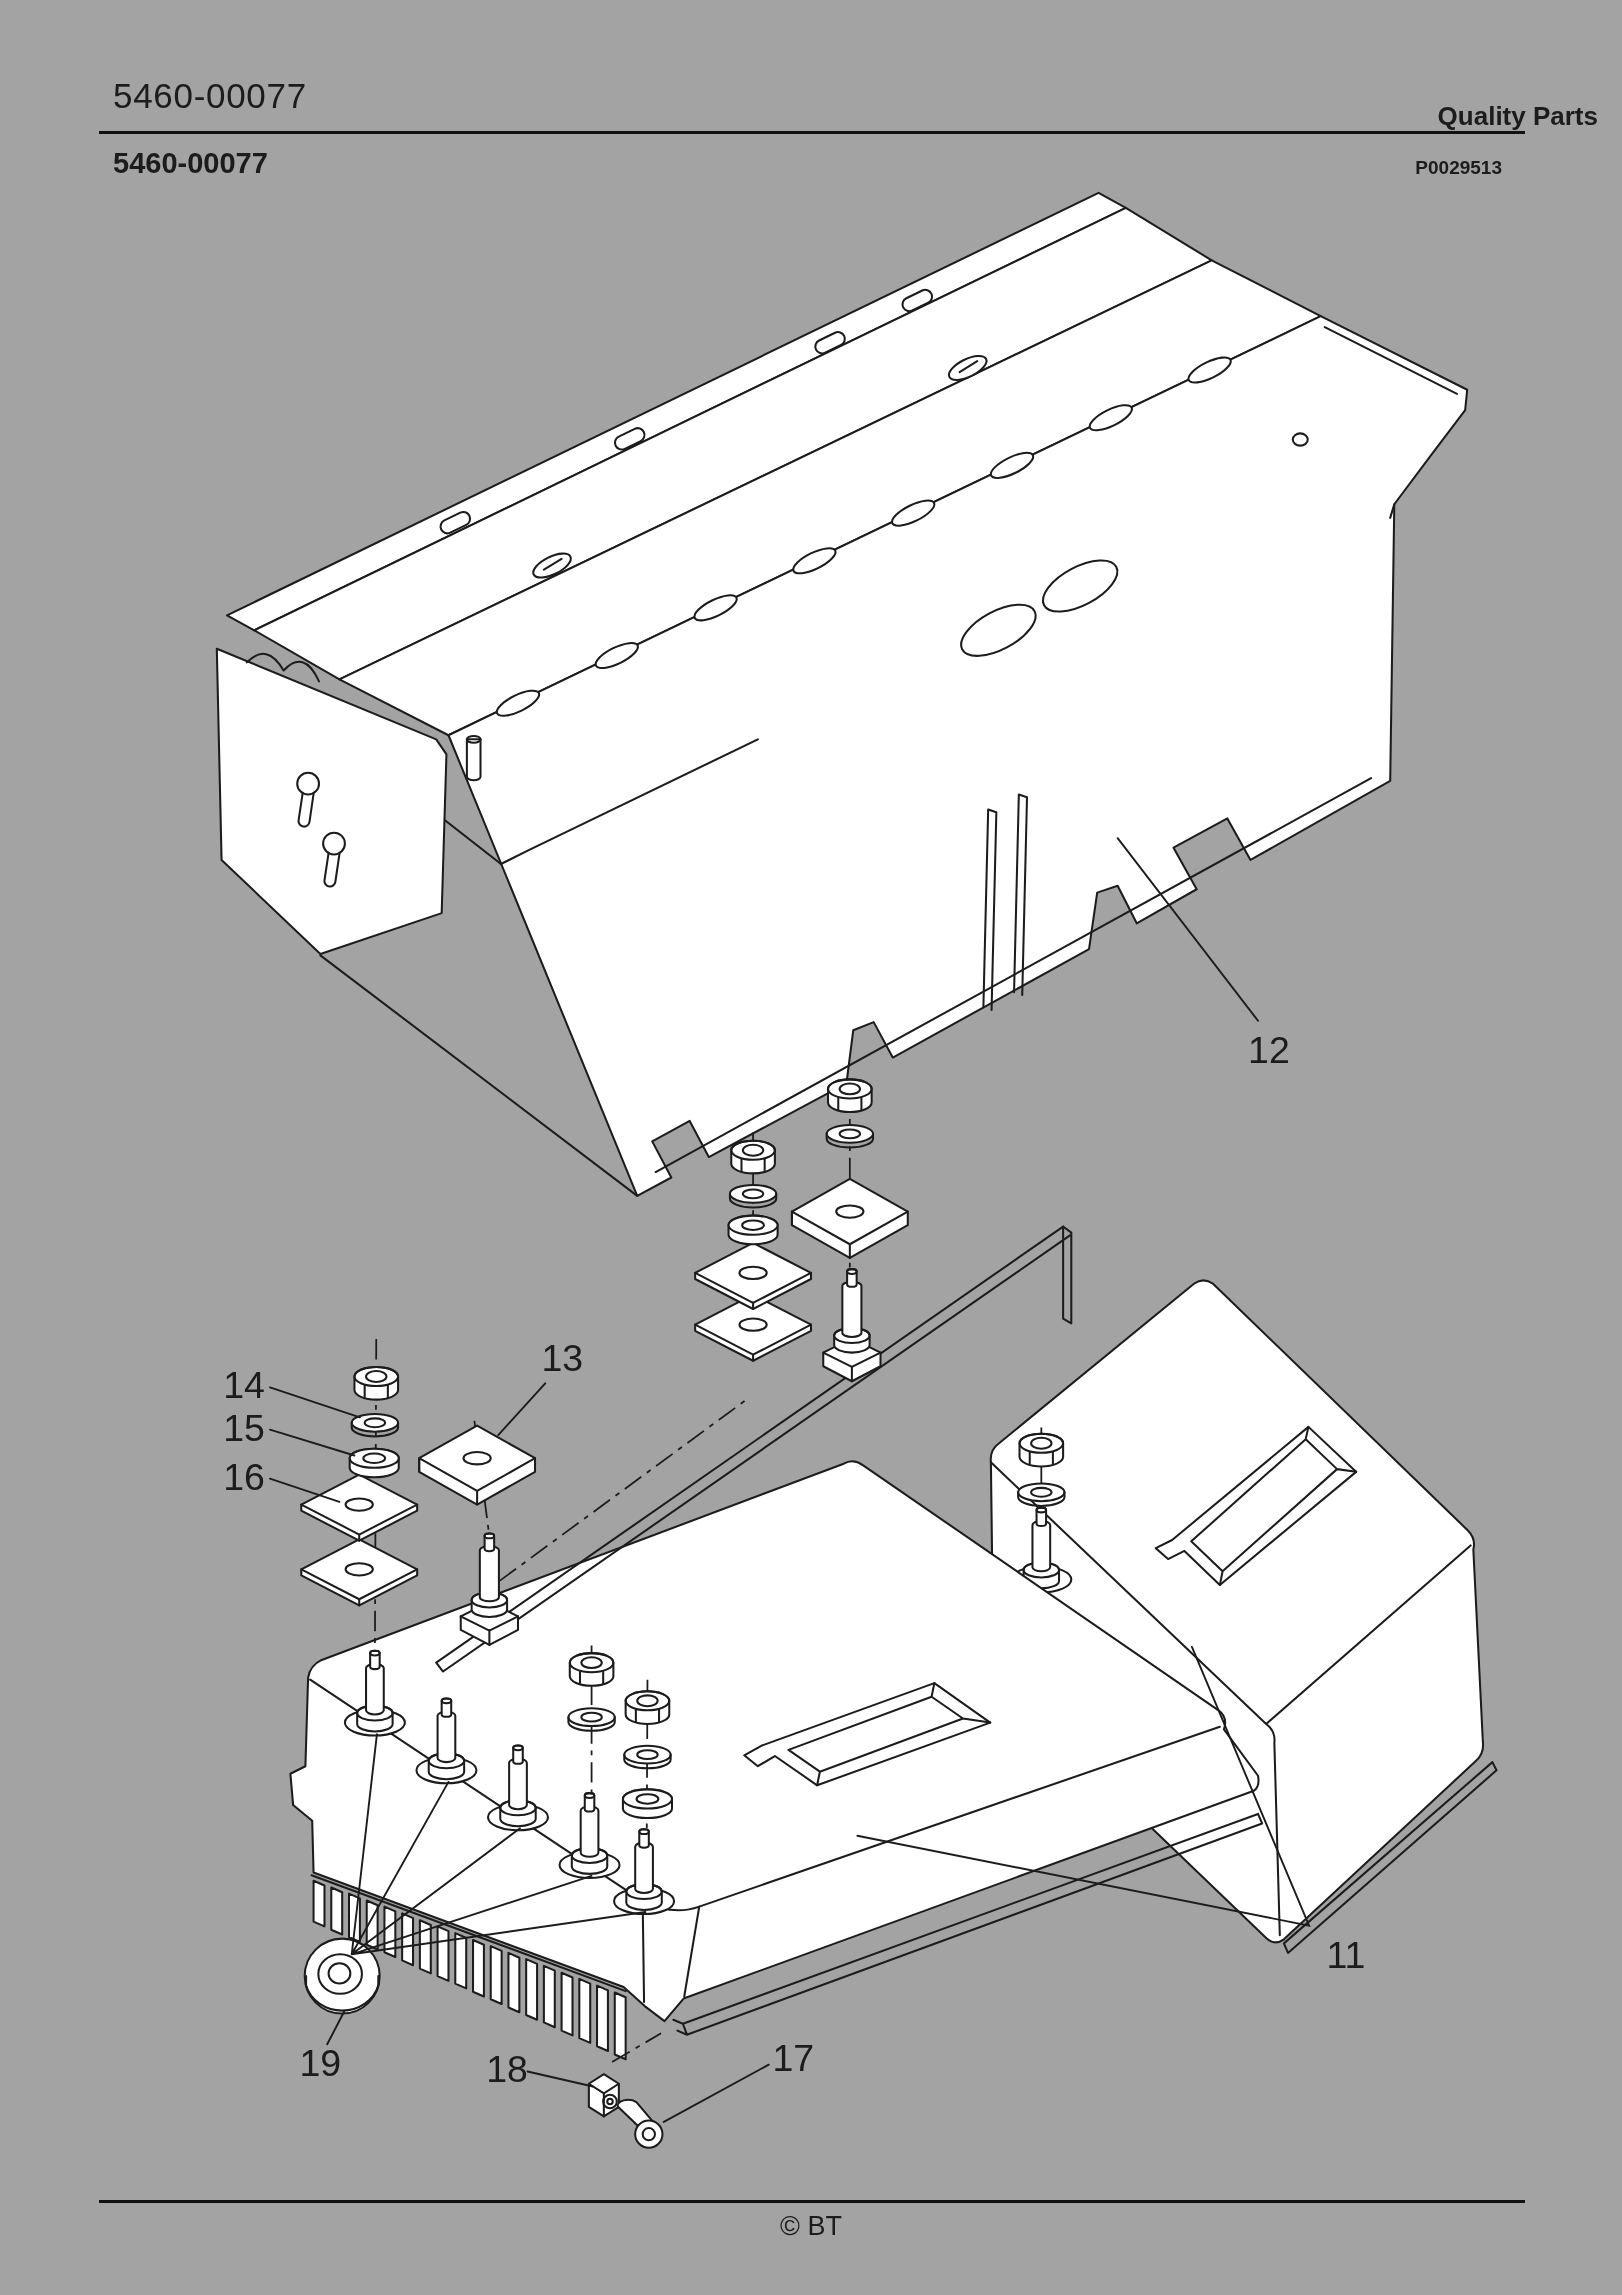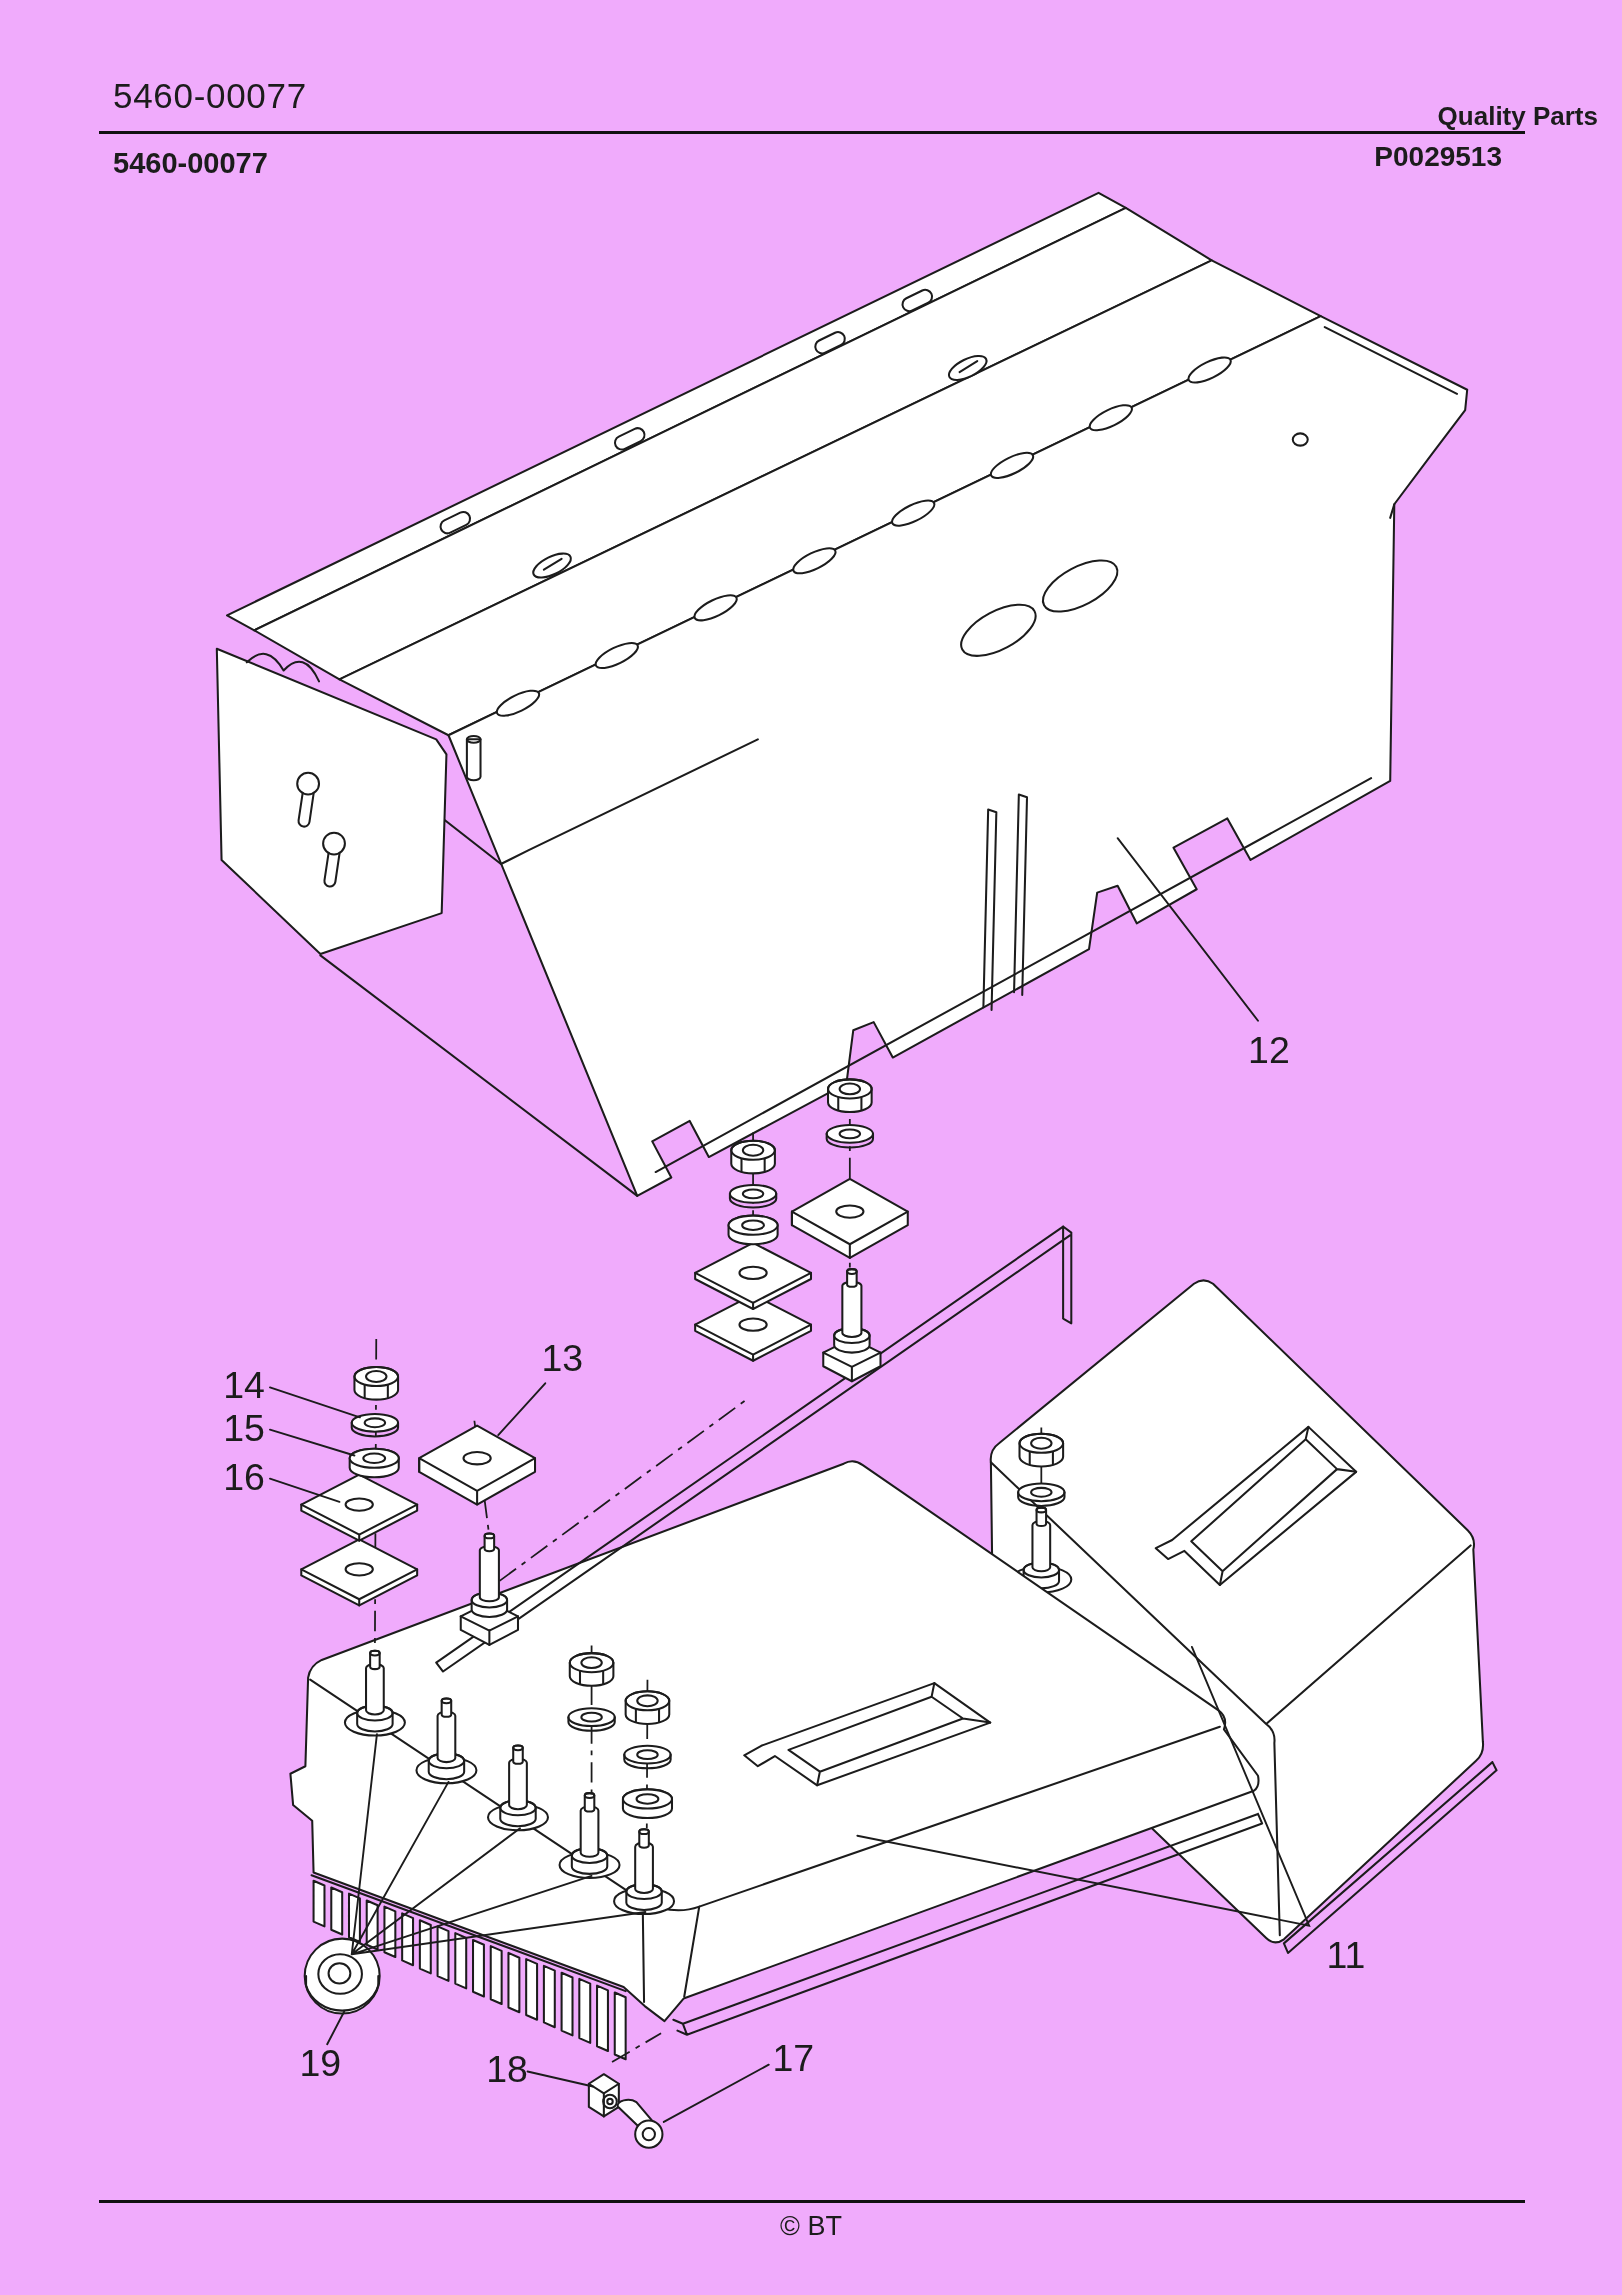--- a/index.html
+++ b/index.html
@@ -1,25 +1,25 @@
 <!DOCTYPE html>
 <html style="font-size:11px"><head>
 <meta charset="utf-8">
 <style>
   html,body{margin:0;padding:0;background:#e8e8e8;}
   #page{
-    position:relative;width:1622px;height:2295px;background:#f0abfc;
+    position:relative;width:1622px;height:2295px;background:#a3a3a3;
     font-family:"Liberation Sans",sans-serif;color:#1c1c1c;overflow:hidden;
   }
   .abs{position:absolute;}
   #doc-number-top{left:113px;top:76px;font-size:35px;font-weight:400;letter-spacing:0.7px;}
   #header-rule{left:99px;top:131px;width:1426px;height:3.4px;background:#111;}
   #header-title{left:0;top:101px;width:1598px;text-align:right;font-size:26px;font-weight:700;}
   #doc-number-bold{left:113px;top:147px;font-size:29px;font-weight:700;}
-  #figure-code{right:120px;top:141px;font-size:28px;font-weight:700;}
+  #figure-code{right:120px;top:157px;font-size:19px;font-weight:700;}
   #footer-rule{left:99px;top:2200px;width:1426px;height:3.4px;background:#111;}
   #footer-copyright{left:0;top:2211px;width:1622px;text-align:center;font-size:27px;font-weight:400;}
   svg{position:absolute;left:0;top:0;}
   .ln{fill:none;stroke:#1c1c1c;stroke-width:3;stroke-linejoin:round;stroke-linecap:round;}
   .wh{fill:#ffffff;stroke:#1c1c1c;stroke-width:3;stroke-linejoin:round;stroke-linecap:round;}
   .dd{fill:none;stroke:#1c1c1c;stroke-width:2.6;stroke-dasharray:30 10 7 10;}
   .ldr{fill:none;stroke:#1c1c1c;stroke-width:2.8;stroke-linecap:round;}
   .lbl{font-family:"Liberation Sans",sans-serif;font-size:55px;fill:#1c1c1c;text-anchor:middle;}
 </style>
 </head>

